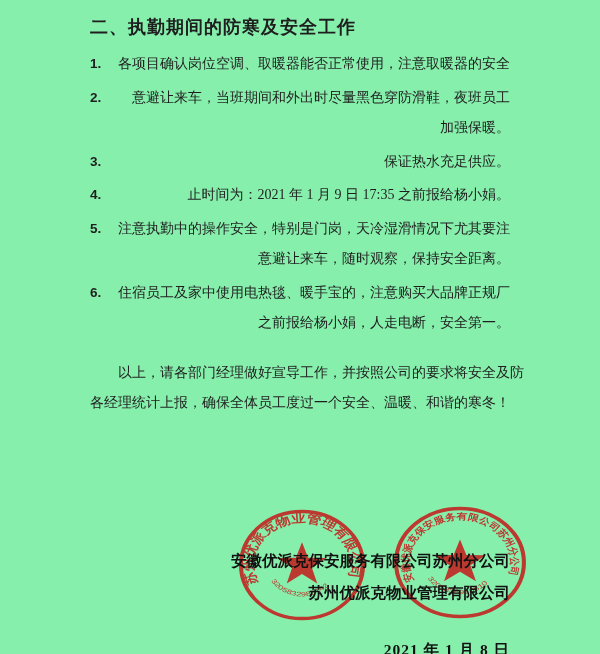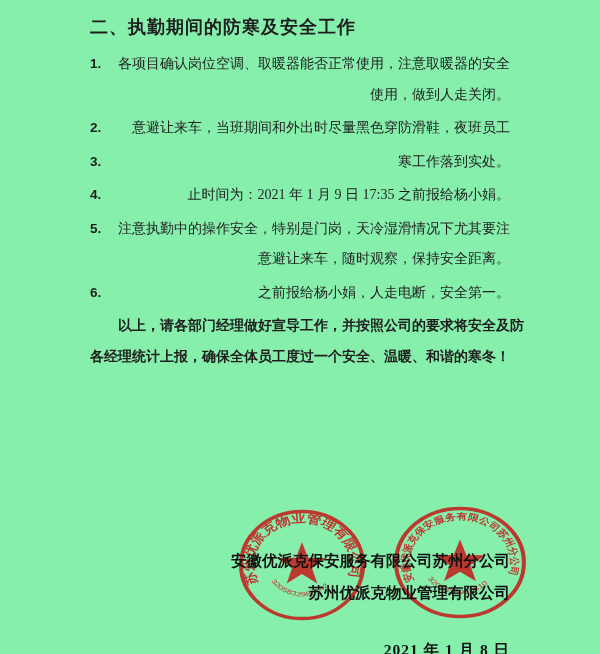--- a/index.html
+++ b/index.html
@@ -32,21 +32,21 @@
     color:#1e1e1e;
   }
   .li-lines{flex:1;}
   .tline{
     display:block;
     font-size:14px;
     line-height:30.5px;
     white-space:nowrap;
     text-align:right;
   }
-  .closing{margin-top:3px;font-weight:bold;}
+  .closing{margin-top:19px;}
   .closing .tline.indent{text-indent:28px;}
   .sig-line{
     position:absolute;
     right:90px;
     z-index:3;
     font-weight:700;
     font-size:15.5px;
     white-space:nowrap;
     color:#111;
   }
@@ -67,35 +67,35 @@
 
 <div class="page">
   <div class="content">
 
     <div class="doc-title">二、执勤期间的防寒及安全工作</div>
 
     <div class="item">
       <span class="num">1.</span>
       <span class="li-lines">
         <span class="tline">各项目确认岗位空调、取暖器能否正常使用，注意取暖器的安全</span>
-        <span class="tline">使用，做到人走关闭。</span>
       </span>
     </div>
 
     <div class="item">
       <span class="num">2.</span>
       <span class="li-lines">
         <span class="tline">意避让来车，当班期间和外出时尽量黑色穿防滑鞋，夜班员工</span>
+        <span class="tline">加强保暖。</span>
       </span>
     </div>
 
     <div class="item">
       <span class="num">3.</span>
       <span class="li-lines">
-        <span class="tline">寒工作落到实处。</span>
+        <span class="tline">保证热水充足供应。</span>
       </span>
     </div>
 
     <div class="item">
       <span class="num">4.</span>
       <span class="li-lines">
         <span class="tline">止时间为：2021 年 1 月 9 日 17:35 之前报给杨小娟。</span>
       </span>
     </div>
 
@@ -103,20 +103,21 @@
       <span class="num">5.</span>
       <span class="li-lines">
         <span class="tline">注意执勤中的操作安全，特别是门岗，天冷湿滑情况下尤其要注</span>
         <span class="tline">意避让来车，随时观察，保持安全距离。</span>
       </span>
     </div>
 
     <div class="item">
       <span class="num">6.</span>
       <span class="li-lines">
+        <span class="tline">住宿员工及家中使用电热毯、暖手宝的，注意购买大品牌正规厂</span>
         <span class="tline">之前报给杨小娟，人走电断，安全第一。</span>
       </span>
     </div>
 
     <div class="closing">
       <span class="tline indent">以上，请各部门经理做好宣导工作，并按照公司的要求将安全及防</span>
       <span class="tline">各经理统计上报，确保全体员工度过一个安全、温暖、和谐的寒冬！</span>
     </div>
   </div>
 

